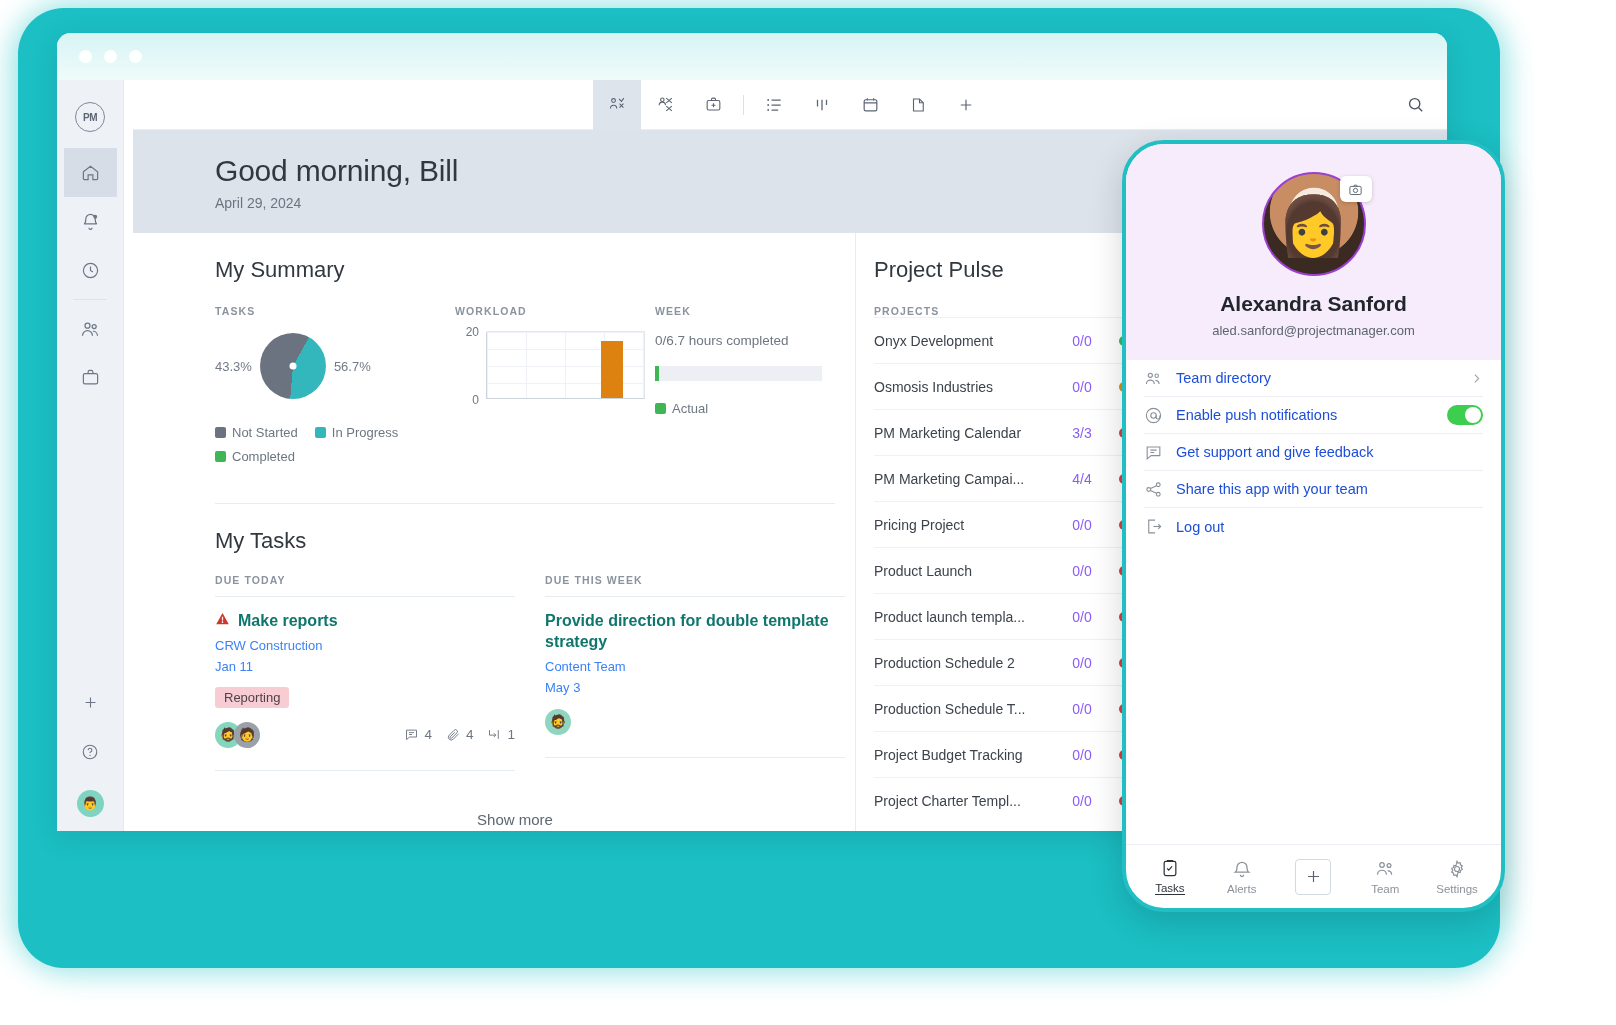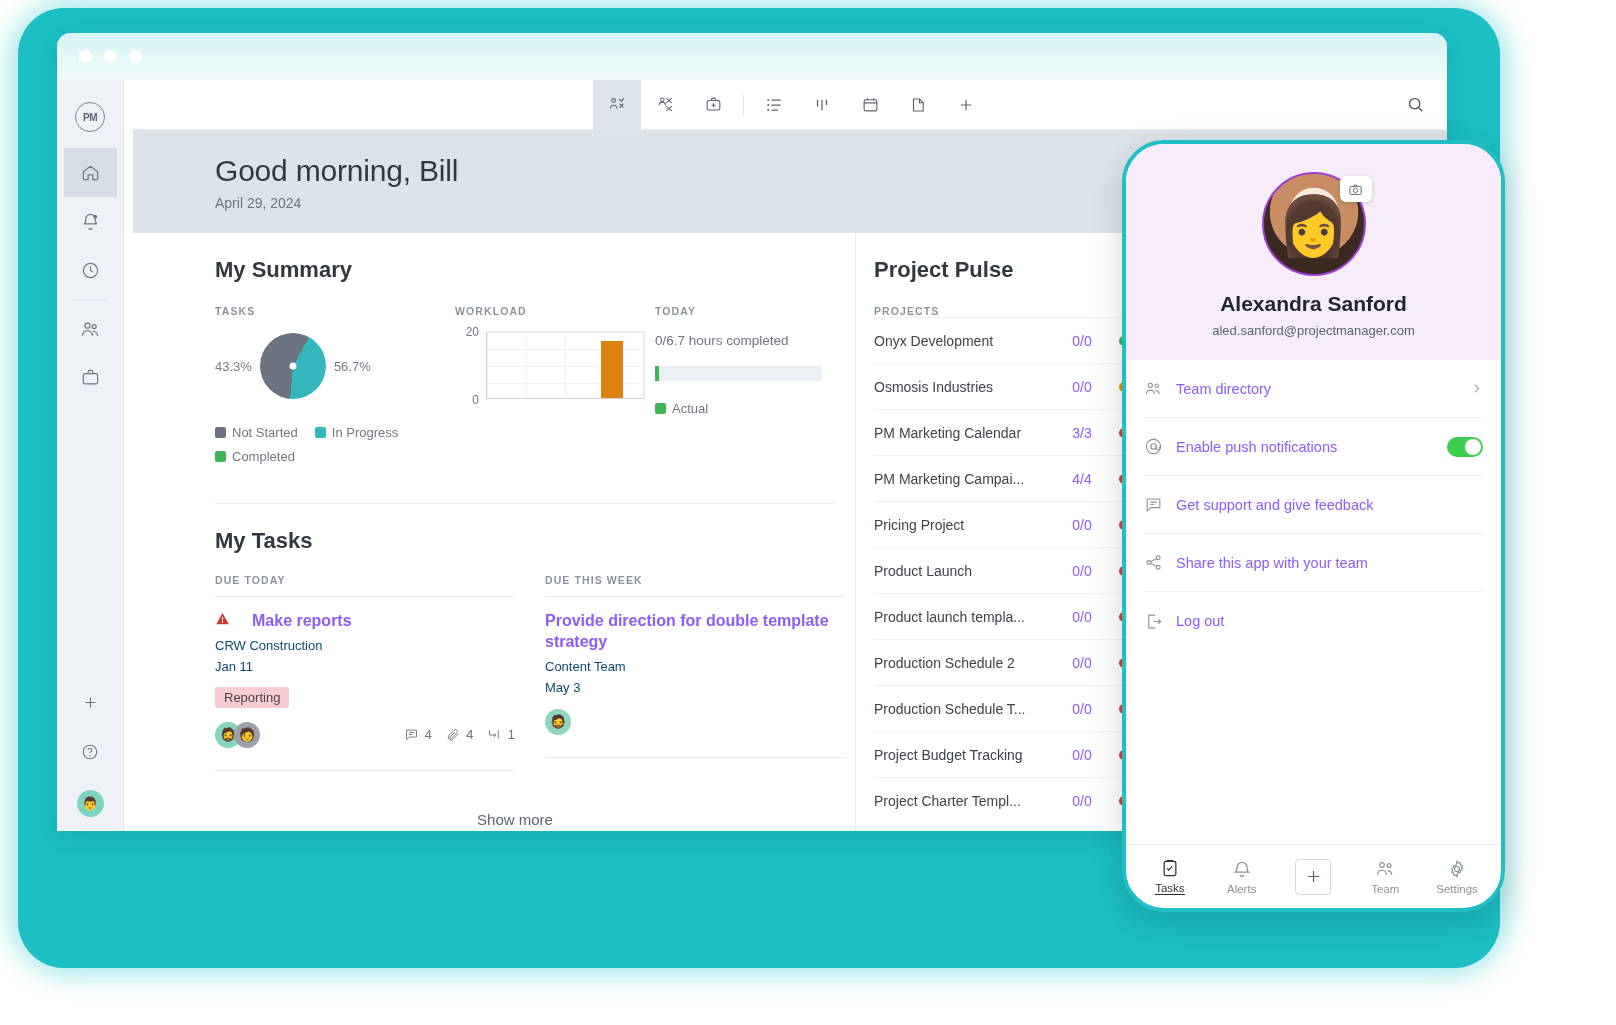--- a/index.html
+++ b/index.html
@@ -104,21 +104,21 @@
     background: #dde3eb;
     padding: 24px 0 22px 82px;
   }
   .greeting h1 { font-size: 30px; font-weight: 400; color: #32383f; letter-spacing: -.2px;}
   .greeting .date { font-size: 14px; color: #6c7481; margin-top: 7px;}
 
   .content { flex: 1; display: flex; min-height: 0; background:#fff;}
   .left-pane { width: 723px; border-right: 1px solid #e7ecf1; padding: 0 0 0 82px; }
   .right-pane { flex:1; padding: 0 0 0 18px; position: relative; }
 
-  h2.sect { font-size: 22px; font-weight: 700; color: #32383f; padding-top: 24px; }
+  h2.sect { font-size: 22px; font-weight: 400; color: #32383f; padding-top: 24px; }
   .caps { font-size: 10.5px; letter-spacing: 1.1px; color: #8b939f; font-weight: 600; }
 
   
   .summary-cols { display: flex; padding-top: 22px; }
   .scol-tasks { width: 240px; }
   .scol-work { width: 200px; }
   .scol-time { width: 200px; }
 
   .pie-wrap { display:flex; align-items:center; margin-top: 16px; }
   .pie-label { font-size: 13px; color:#717a87; }
@@ -161,22 +161,22 @@
   }
   .progress .fill { position:absolute; left:0; top:0; bottom:0; width: 4px; background:#3EB655;}
 
   .divider-h { height:1px; background:#e7ecf1; margin: 30px 0 0 0; width: 620px;}
 
   
   .tasks-cols { display:flex; padding-top: 20px; }
   .tcol { width: 300px; }
   .tcol.right { margin-left: 30px; }
   .task-sep { height:1px; background:#e7ecf1; margin: 10px 0 14px; }
-  .task-title { font-size: 16px; font-weight: 700; color:#8b5cf6; line-height: 1.3; display:flex; gap:22px; align-items:flex-start;}
-  .task-meta { font-size: 13px; color:#0c4a6e; margin-top: 6px; }
+  .task-title { font-size: 16px; font-weight: 700; color:#0f766e; line-height: 1.3; display:flex; gap:8px; align-items:flex-start;}
+  .task-meta { font-size: 13px; color:#3b82f6; margin-top: 6px; }
   .tag {
     display:inline-block; margin-top: 13px;
     background: #F8CCD3; color:#4c4349;
     font-size: 13px; padding: 3px 9px; border-radius: 3px;
   }
   .task-footer { display:flex; align-items:center; margin-top: 14px; }
   .avatars { display:flex; }
   .av { width: 26px; height:26px; border-radius:50%; overflow:hidden; display:flex;align-items:center;justify-content:center; font-size:13px;}
   .av.a1 { background:#84d6bd; }
   .av.a2 { background:#9aa1a9; margin-left:-7px; }
@@ -240,23 +240,23 @@
     position:absolute; right: -6px; top: 4px;
     width: 32px; height: 26px; background:#fff; border-radius:6px;
     box-shadow: 0 1px 4px rgba(0,0,0,.18);
     display:flex;align-items:center;justify-content:center;color:#5a626d;
   }
   .ph-name { font-size: 21px; font-weight:700; color:#21262c; margin-top: 16px;}
   .ph-mail { font-size: 13px; color:#5d6670; margin-top: 7px;}
 
   .ph-menu { flex:1; padding: 0 18px; }
   .ph-item {
-    display:flex; align-items:center; height: 58px;
+    display:flex; align-items:center; height: 37px;
     border-bottom: 1px solid #eceff3;
-    font-size: 14.5px; color: #8b5cf6;
+    font-size: 14.5px; color: #1d4ed8;
   }
   .ph-item:last-child { border-bottom:none; }
   .ph-ico { width: 32px; color:#8a9099; display:flex; align-items:center;}
   .ph-chev { margin-left:auto; color:#9aa1aa; }
   .toggle {
     margin-left:auto; width: 36px; height: 20px; border-radius: 11px; background:#3DCE4F;
     position:relative;
   }
   .toggle i { position:absolute; right:2px; top:2px; width:16px;height:16px;border-radius:50%;background:#fff; display:block;}
 
@@ -494,21 +494,21 @@
                   <span class="bar-axis"></span>
                   <span class="bar-base"></span>
                   <span class="y-lab" style="top:-7px;">20</span>
                   <span class="y-lab" style="bottom:-8px;">0</span>
                   <span class="bar-col" style="left:114px; height:57px;"></span>
                 </div>
               </div>
             </div>
 
             <div class="scol-time">
-              <div class="caps">TODAY</div>
+              <div class="caps">WEEK</div>
               <div class="time-text">0/6.7 hours completed</div>
               <div class="progress">
                 <span class="fill"></span>
               </div>
               <div class="legend" style="margin-top:20px;">
                 <div class="legend-row">
                   <span class="lg">
                       <i class="sw" style="background:#3EB655"></i>
                       <span>Actual</span>
                     </span>

